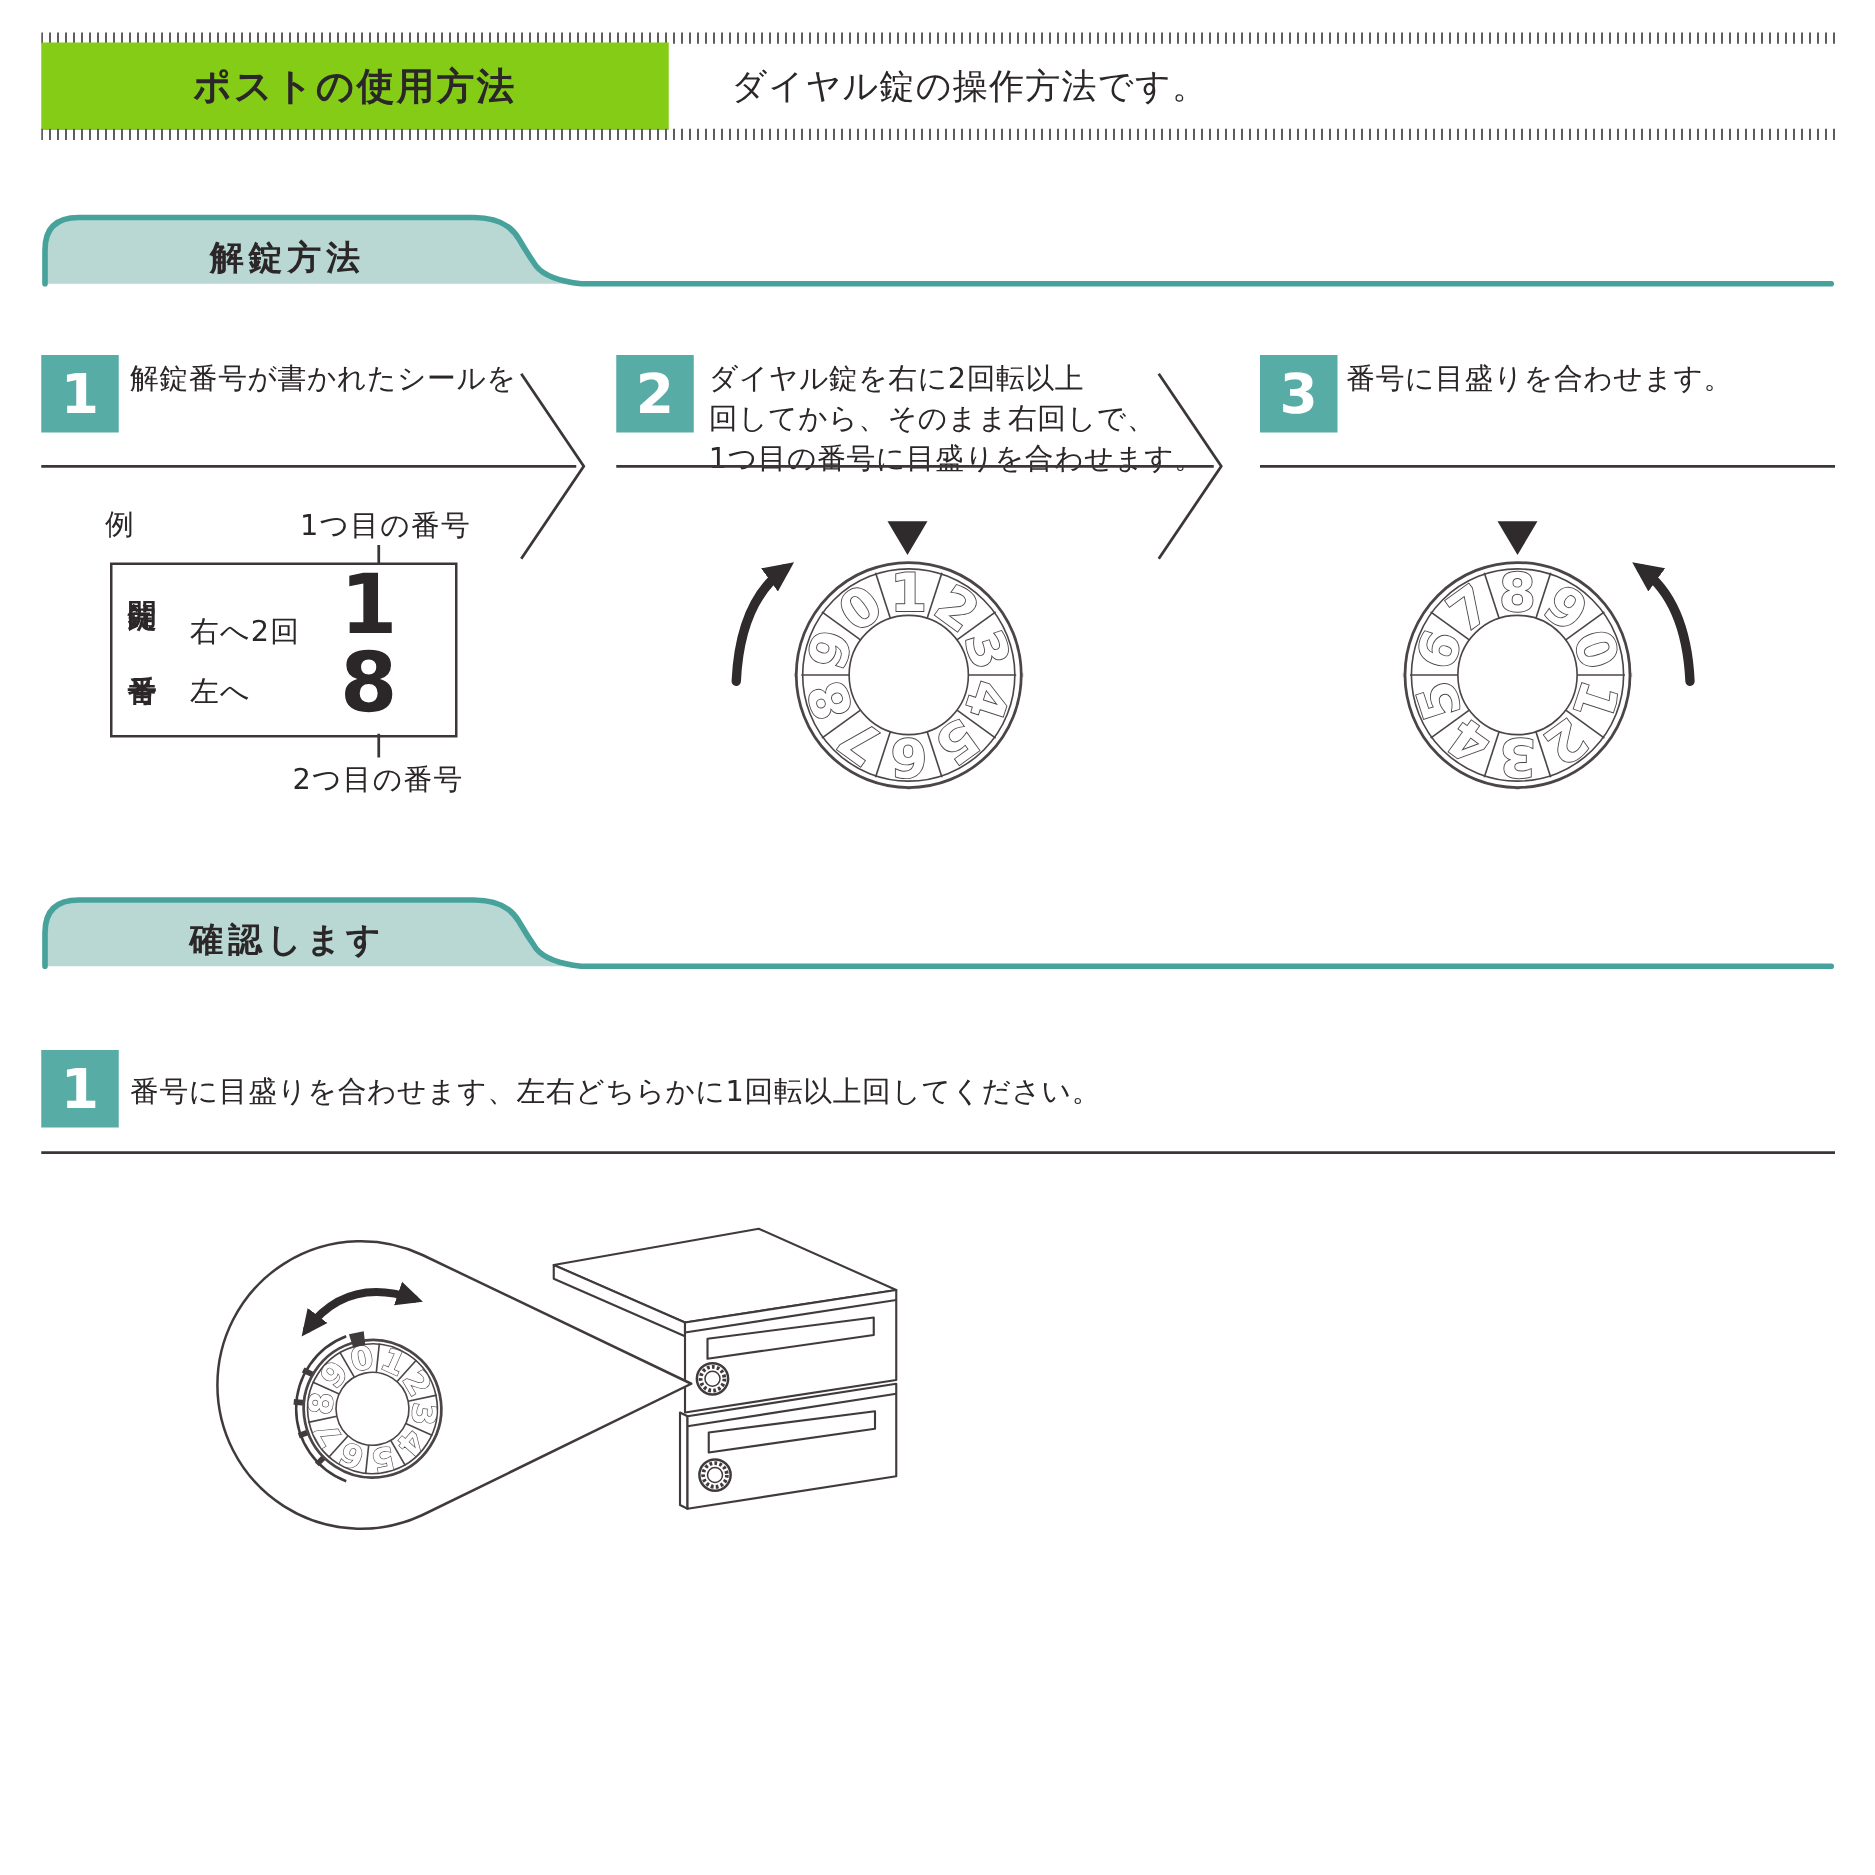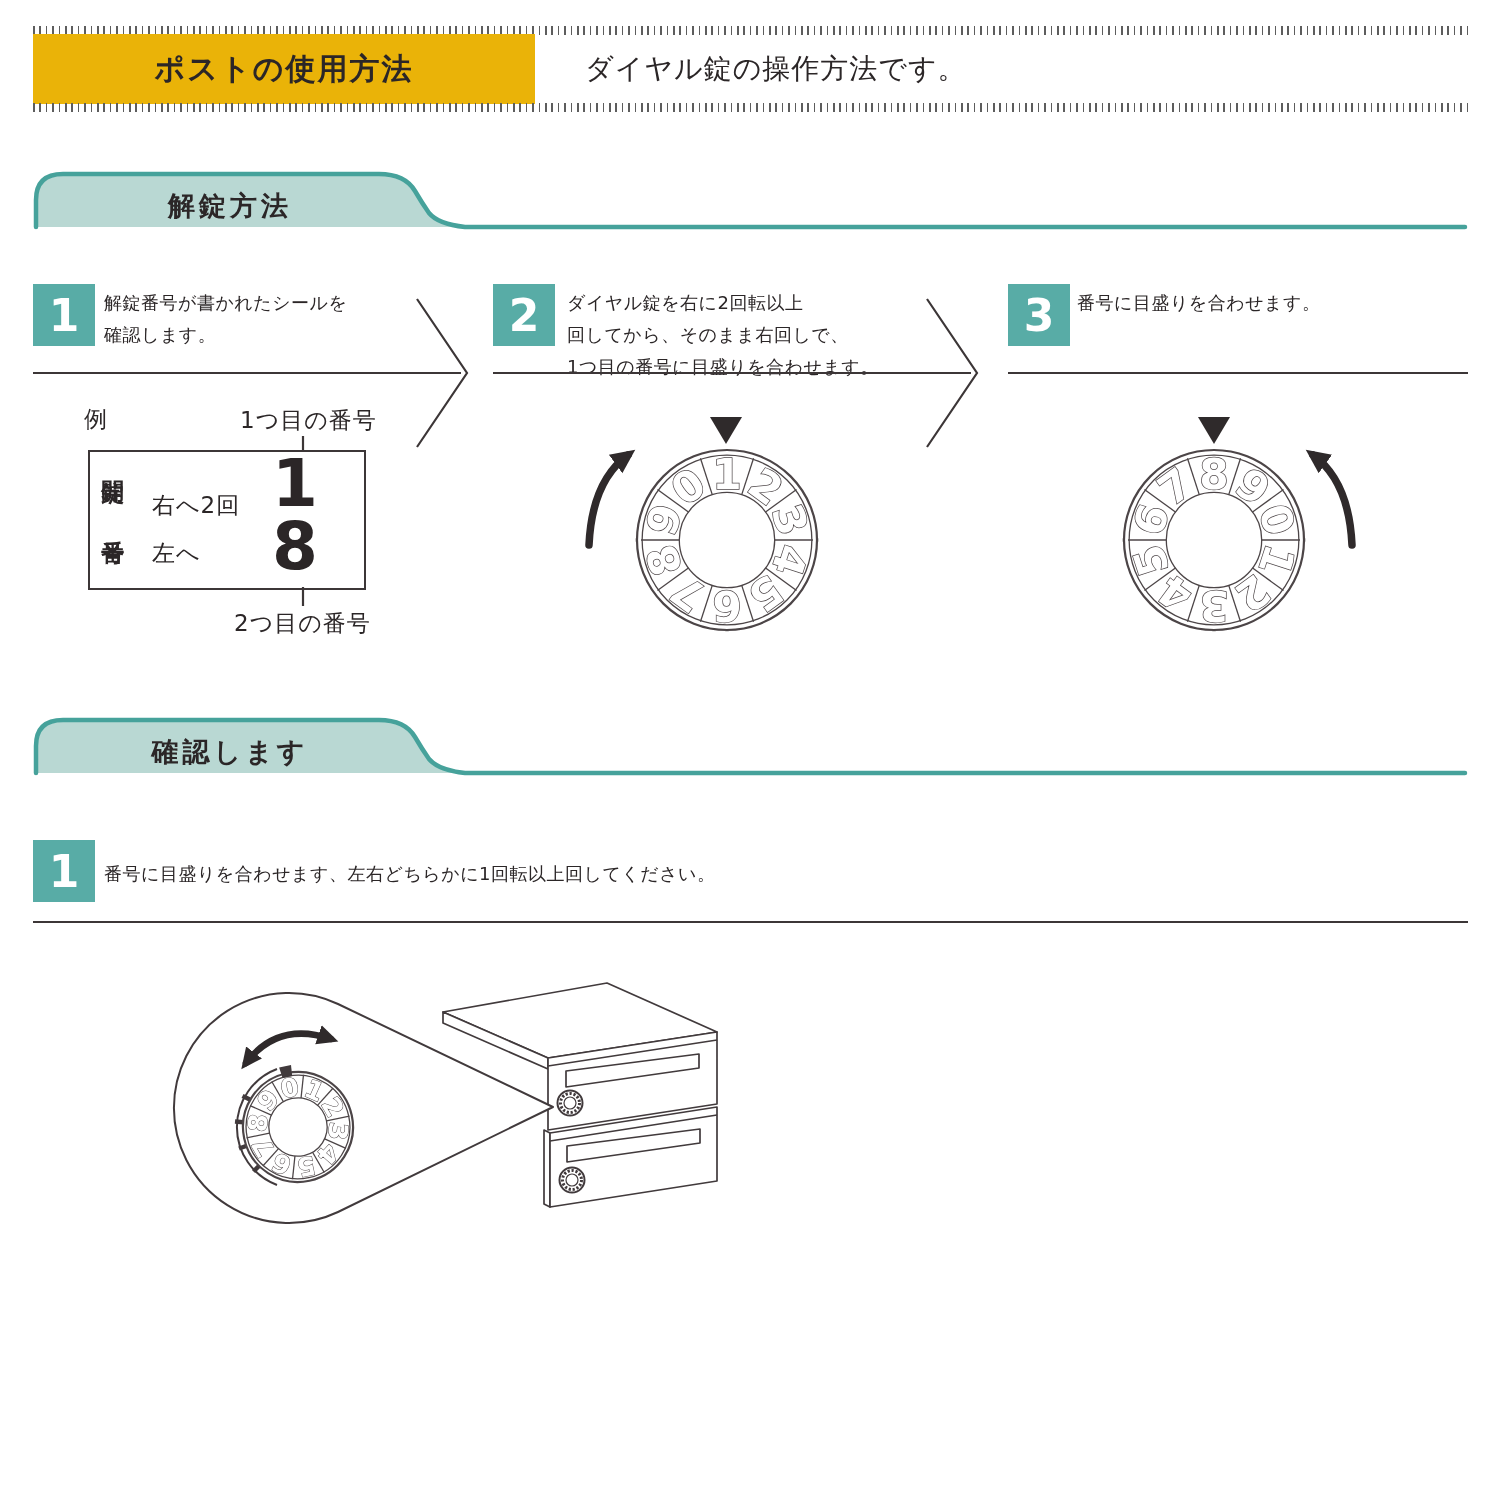--- a/index.html
+++ b/index.html
@@ -5,32 +5,32 @@
   html,body{margin:0;padding:0;background:#fff;}
   .page{position:relative;width:1500px;height:1500px;background:#ffffff;overflow:hidden;
         font-family:"DejaVu Sans","Liberation Sans",sans-serif;color:#2b2627;}
   .abs{position:absolute;}
   svg{position:absolute;overflow:visible;}
 
   
   .dotline{left:33px;width:1436px;height:9px;
     background:repeating-linear-gradient(to right,#5d5d5d 0 1.6px,transparent 1.6px 6.4px);}
   .dot-top{top:26px;} .dot-bottom{top:103px;}
-  .header-box{left:33px;top:34px;width:502px;height:70px;background:#eab308;
+  .header-box{left:33px;top:34px;width:502px;height:70px;background:#84cc16;
     display:flex;align-items:center;justify-content:center;}
   .header-title{font-size:30px;font-weight:bold;letter-spacing:2px;}
   .header-sub{left:585px;top:34px;height:70px;display:flex;align-items:center;font-size:28px;letter-spacing:1px;}
 
   
   .tab-label{font-size:27px;font-weight:bold;letter-spacing:4px;width:220px;text-align:center;}
 
   
   .num-box{width:62px;height:62px;background:#58aca6;color:#fff;display:flex;
     align-items:center;justify-content:center;font-size:44px;font-weight:bold;}
-  .step-text{font-size:18px;line-height:32px;letter-spacing:0.5px;white-space:nowrap;}
+  .step-text{font-size:23px;line-height:32px;letter-spacing:0.5px;white-space:nowrap;}
 
   
   .ex-label{font-size:23px;letter-spacing:1px;}
   .ex-box{left:88px;top:450px;width:274px;height:136px;border:2.5px solid #3c3637;}
   .v-label{writing-mode:vertical-rl;text-orientation:upright;font-weight:bold;font-size:23px;line-height:1.1;letter-spacing:2px;}
   .ex-action{font-size:23px;letter-spacing:1px;}
   .ex-digit{width:74px;height:62px;font-size:66px;line-height:62px;font-weight:bold;text-align:center;}
 </style>
 </head>
 <body>
@@ -47,21 +47,20 @@
   <svg class="abs" style="left:33px;top:166px;" width="1436" height="68" viewBox="0 0 1436 68">
     <path d="M3,61 L3,34 Q3,8 30,8 L346,8 Q372,8 382,25 Q389,37 396,47 Q405,58 432,61 L1432,61" fill="#b9d8d3" stroke="#46a29b" stroke-width="4.5" stroke-linecap="round"></path>
   </svg>
   <div class="abs tab-label" style="left:120px;top:188px;text-align:center;">解錠方法</div>
 
   <div class="abs num-box" style="left:33px;top:284px;">
     <span>1</span>
   </div>
   <div class="abs step-text" style="left:104px;top:287px;">
     <div>解錠番号が書かれたシールを</div>
-    <div>確認します。</div>
   </div>
 
   <div class="abs num-box" style="left:493px;top:284px;">
     <span>2</span>
   </div>
   <div class="abs step-text" style="left:567px;top:287px;">
     <div>ダイヤル錠を右に2回転以上</div>
     <div>回してから、そのまま右回しで、</div>
     <div>1つ目の番号に目盛りを合わせます。</div>
   </div>

